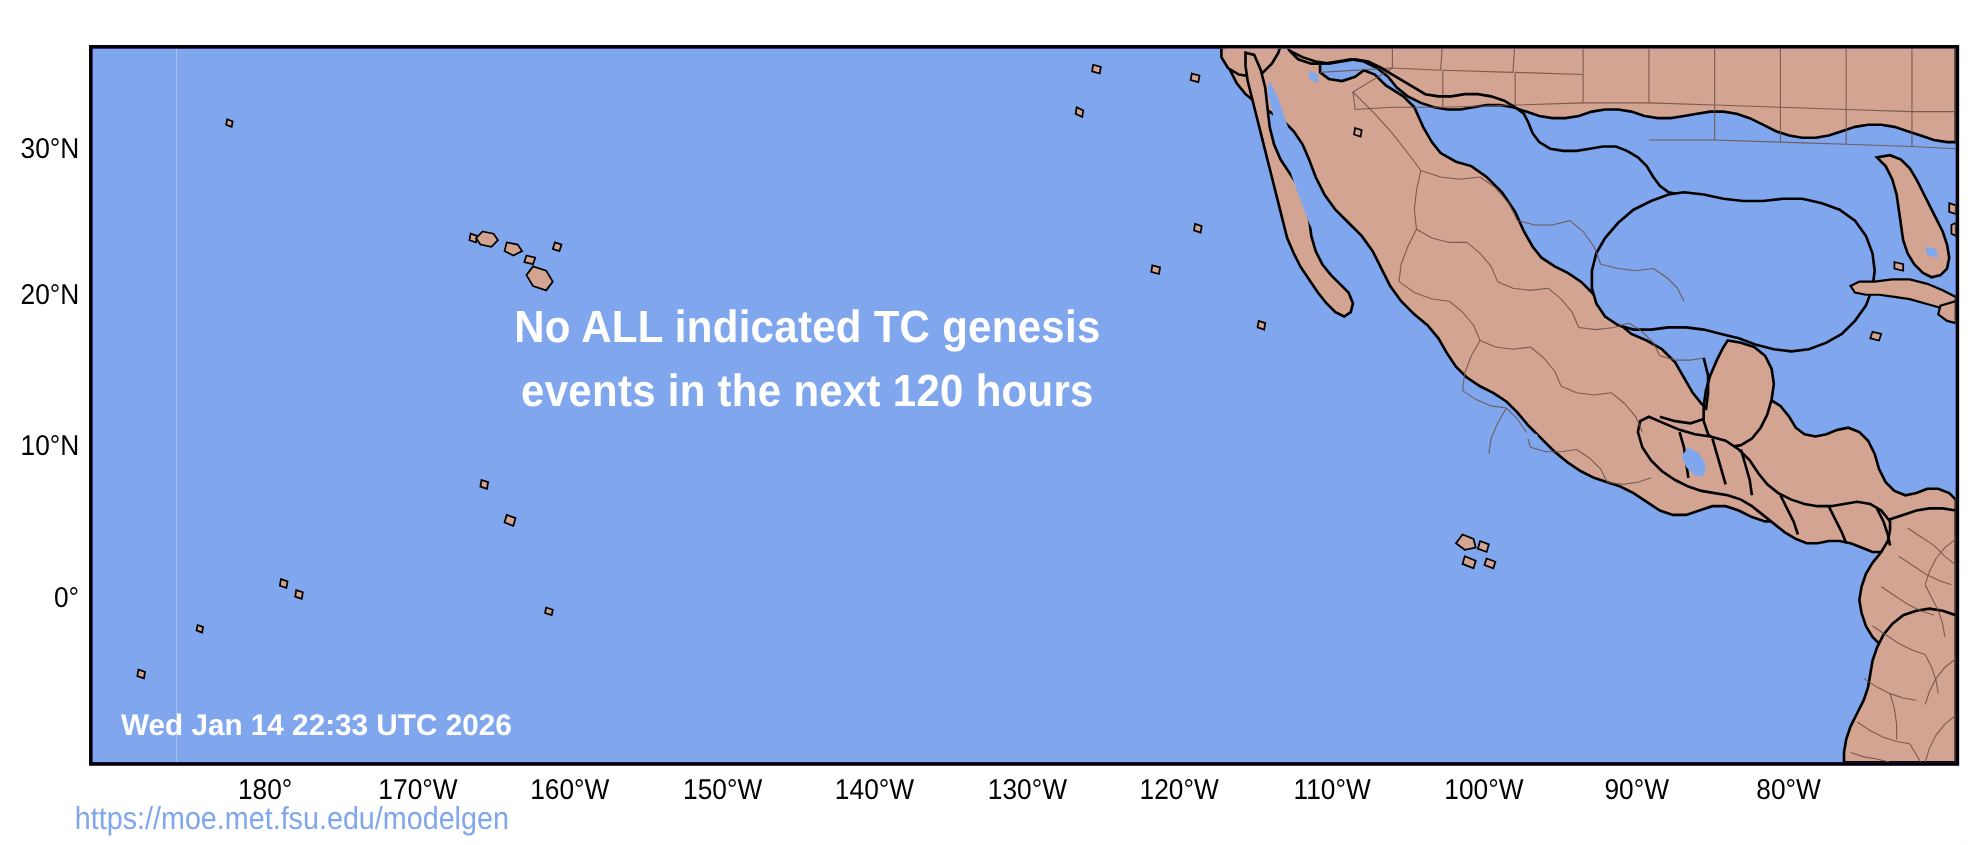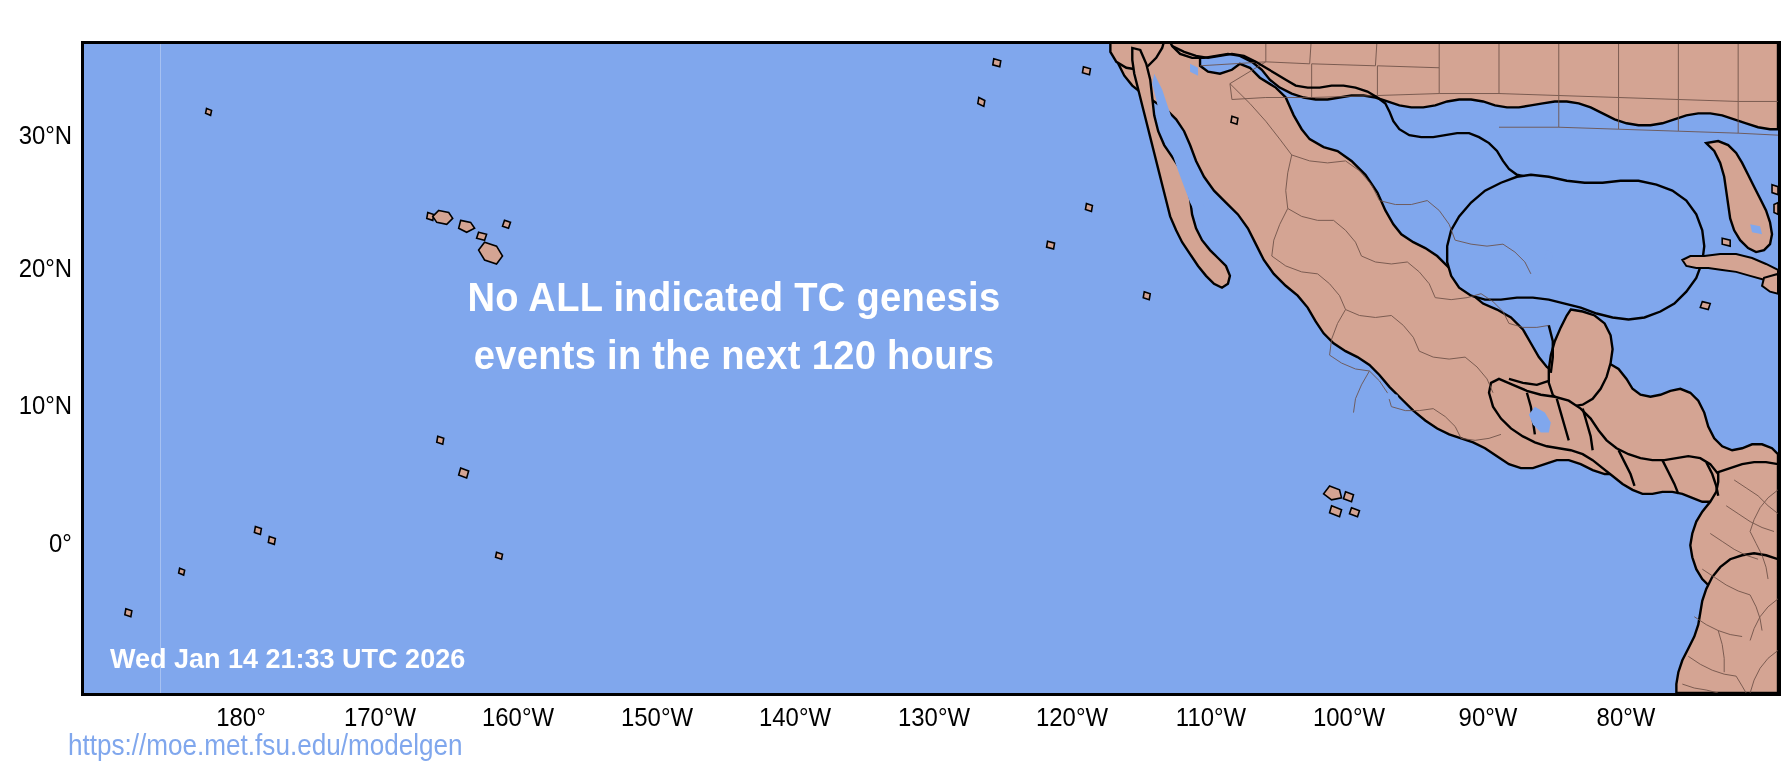--- a/index.html
+++ b/index.html
@@ -483,21 +483,21 @@
       <path class="spk" d="M 1152 73 L 1158 75 L 1157 81 L 1151 79 Z"></path>
     </svg>
 
     <div class="gridline-v" style="left:76px;"></div>
 
     <div class="overlay-msg">
       <span>No ALL indicated TC genesis</span>
       <span>events in the next 120 hours</span>
     </div>
 
-    <div class="timestamp">Wed Jan 14 21:33 UTC 2026</div>
+    <div class="timestamp">Wed Jan 14 22:33 UTC 2026</div>
   </div>
 
   <div id="xticks">
       <div class="xticklabel" style="left: 241px;">180°</div>
       <div class="xticklabel" style="left: 380px;">170°W</div>
       <div class="xticklabel" style="left: 518px;">160°W</div>
       <div class="xticklabel" style="left: 657px;">150°W</div>
       <div class="xticklabel" style="left: 795px;">140°W</div>
       <div class="xticklabel" style="left: 934px;">130°W</div>
       <div class="xticklabel" style="left: 1072px;">120°W</div>

